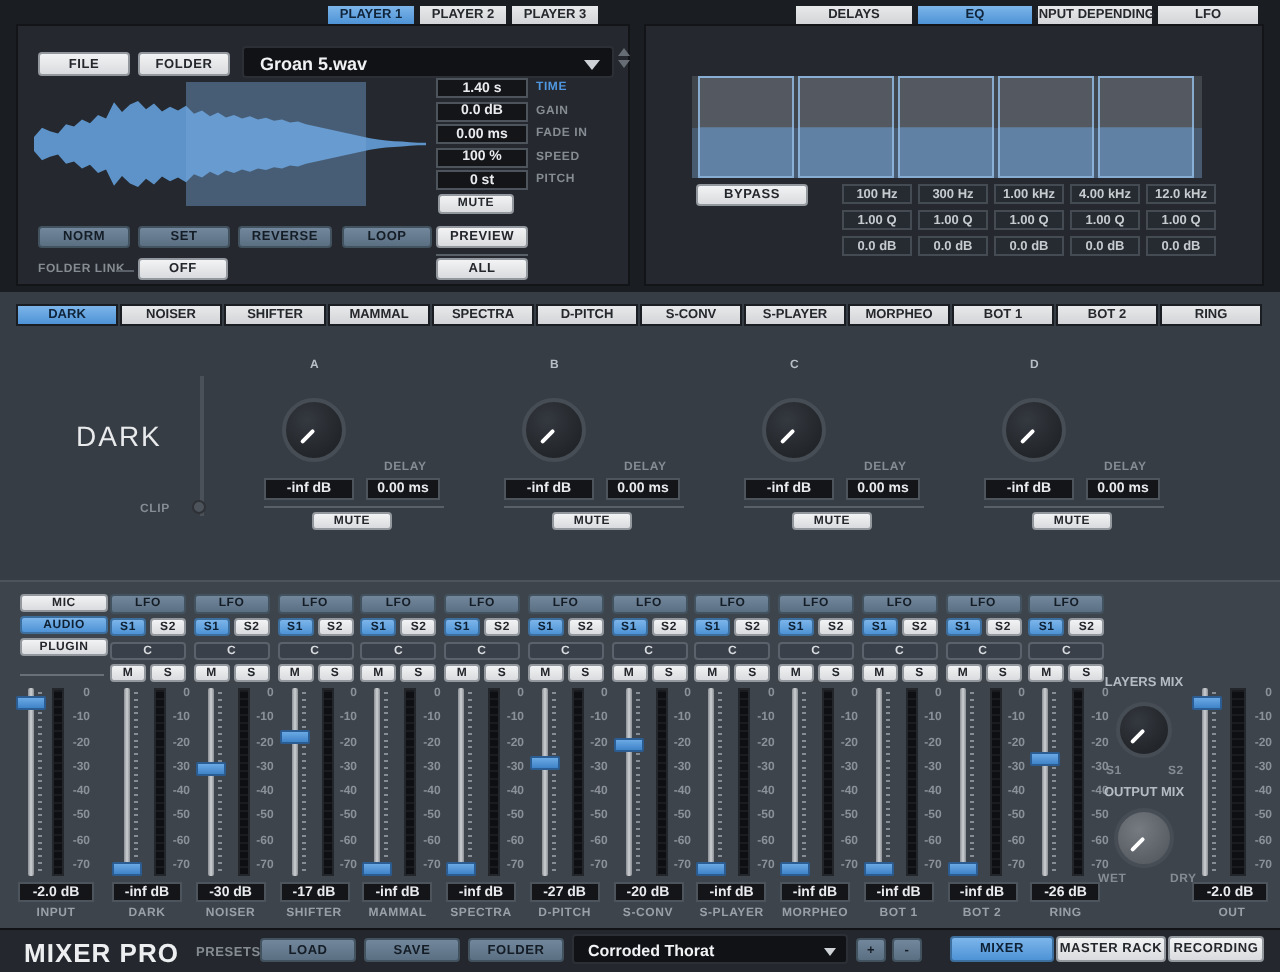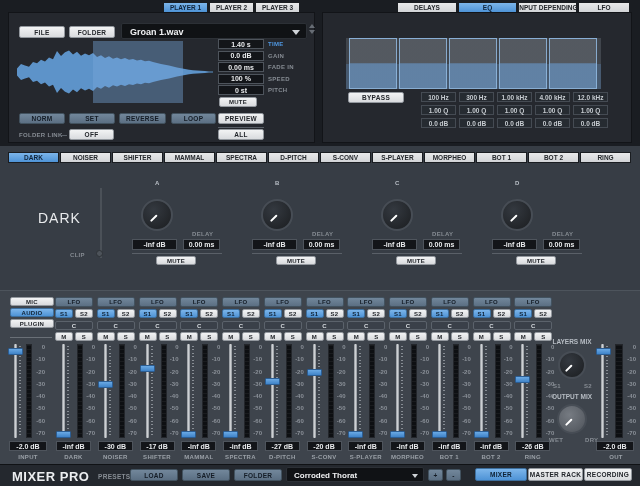--- a/index.html
+++ b/index.html
@@ -52,21 +52,21 @@
       <div class="tab tab-off" style="left: 397px; top: 2px; width: 60px; height: 11px;">DELAYS</div>
       <div class="tab tab-on" style="left: 458px; top: 2px; width: 59px; height: 11px;">EQ</div>
       <div class="tab tab-off" style="left: 518px; top: 2px; width: 59px; height: 11px;">INPUT DEPENDING</div>
       <div class="tab tab-off" style="left: 578px; top: 2px; width: 52px; height: 11px;">LFO</div>
     </div>
 
   <div class="panel" style="left:8px;top:12px;width:307px;height:131px;">
     <div class="btn btn-light" style="left:10px;top:13px;width:46px;height:12px;">FILE</div>
     <div class="btn btn-light" style="left:60px;top:13px;width:46px;height:12px;">FOLDER</div>
     <div class="abs" style="left:112px;top:10px;width:186px;height:16px;background:#101215;border:1px solid #2c3036;border-radius:2px;">
-      <span class="abs" style="left:8px;top:3px;color:#f1f2f4;font-size:9px;font-weight:bold;">Groan 1.wav</span>
+      <span class="abs" style="left:8px;top:3px;color:#f1f2f4;font-size:9px;font-weight:bold;">Groan 5.wav</span>
       <span class="caret" style="right:6px;top:6px;"></span>
     </div>
     <div class="abs" style="left:300px;top:11px;">
       <span style="display:block;width:0;height:0;border-left:3px solid transparent;border-right:3px solid transparent;border-bottom:4px solid #676d75;margin-bottom:2px;"></span>
       <span style="display:block;width:0;height:0;border-left:3px solid transparent;border-right:3px solid transparent;border-top:4px solid #676d75;"></span>
     </div>
 
     <svg id="waveform" class="abs" style="left:8px;top:28px;" width="196" height="62">
         <polygon points="0.0,27.5 4.0,22.9 8.0,24.6 12.0,25.8 16.0,21.1 20.0,22.3 24.0,18.8 28.0,20.6 32.0,16.5 36.0,18.2 40.0,10.1 44.0,15.0 48.0,11.3 52.0,9.5 56.0,13.6 60.0,10.7 64.0,14.8 68.0,12.4 72.0,14.2 76.0,11.9 80.0,15.9 84.0,14.2 88.0,17.1 92.0,15.3 96.0,17.7 100.0,16.5 104.0,18.2 108.0,17.1 112.0,18.8 116.0,17.9 120.0,19.4 124.0,18.8 128.0,20.3 132.0,19.7 136.0,21.1 140.0,22.0 144.0,22.9 148.0,23.8 152.0,24.6 156.0,25.5 160.0,26.4 164.0,27.2 168.0,28.1 172.0,28.7 176.0,29.3 180.0,29.6 184.0,29.8 188.0,30.1 192.0,30.4 196.0,30.4 196.0,31.6 192.0,31.6 188.0,31.9 184.0,32.2 180.0,32.5 176.0,32.7 172.0,33.3 168.0,33.9 164.0,34.8 160.0,35.6 156.0,36.5 152.0,37.4 148.0,38.3 144.0,39.1 140.0,40.0 136.0,40.9 132.0,42.3 128.0,41.7 124.0,43.2 120.0,42.6 116.0,44.0 112.0,43.2 108.0,44.9 104.0,43.8 100.0,45.5 96.0,44.3 92.0,46.7 88.0,44.9 84.0,47.8 80.0,46.1 76.0,50.1 72.0,47.8 68.0,49.6 64.0,47.2 60.0,51.3 56.0,48.4 52.0,52.5 48.0,50.7 44.0,47.0 40.0,51.9 36.0,43.8 32.0,45.5 28.0,41.4 24.0,43.2 20.0,39.7 16.0,40.9 12.0,36.2 8.0,37.4 4.0,39.1 0.0,34.5 " fill="#5d93c9"></polygon>
       </svg>

